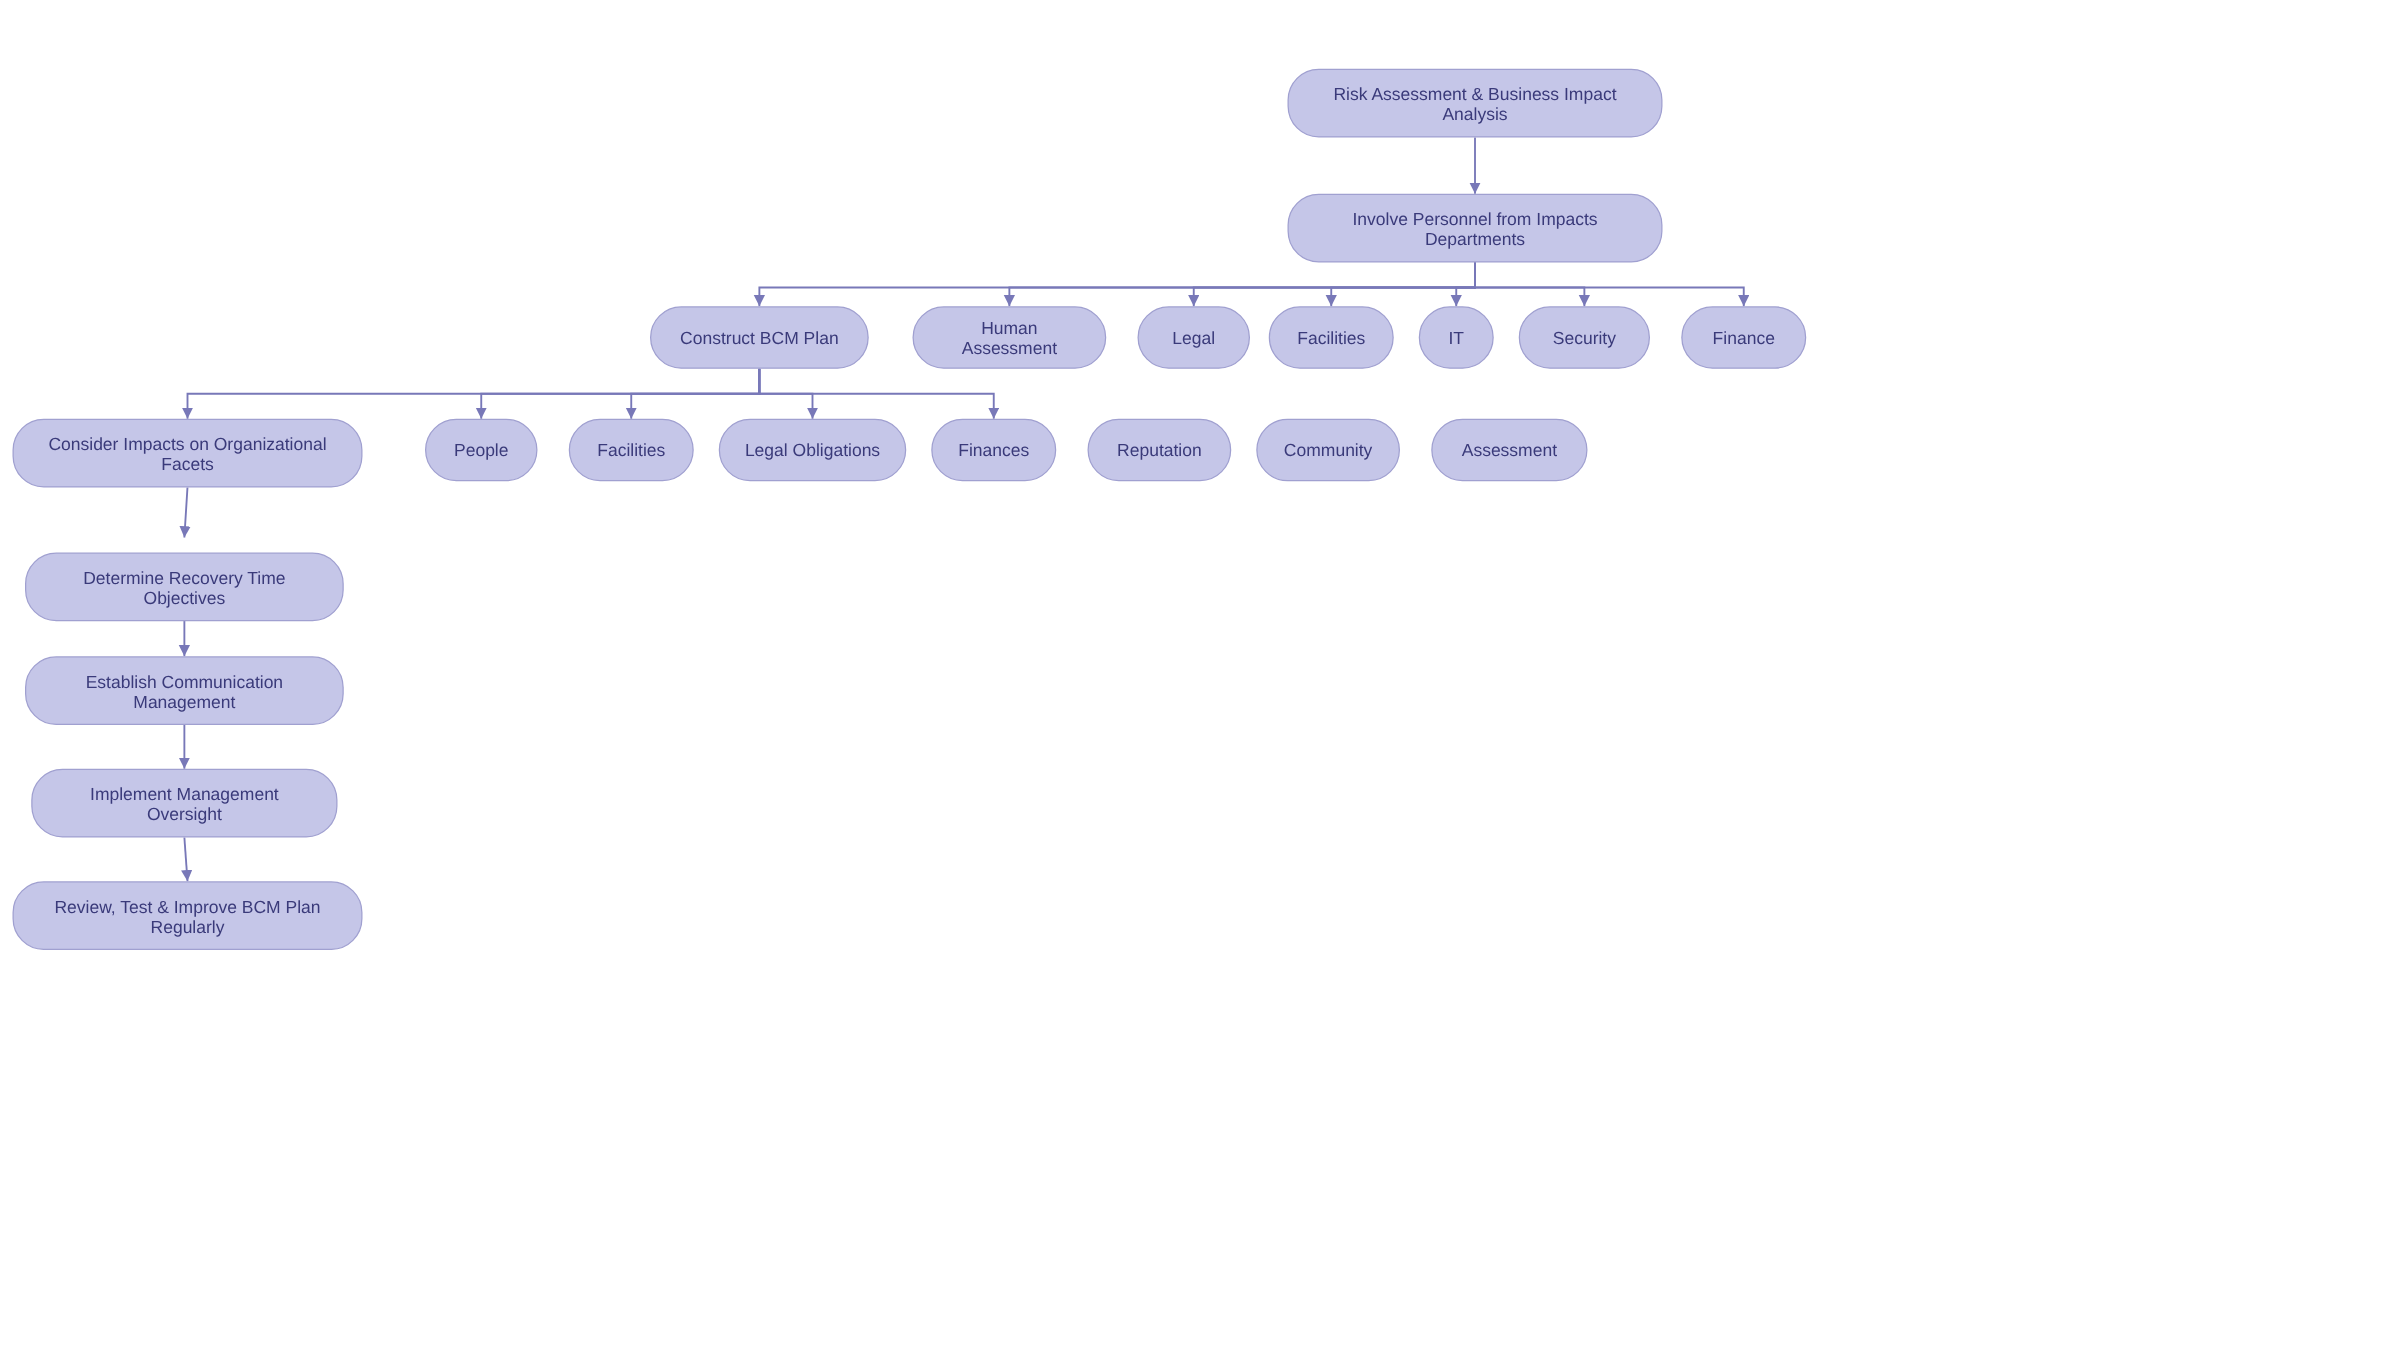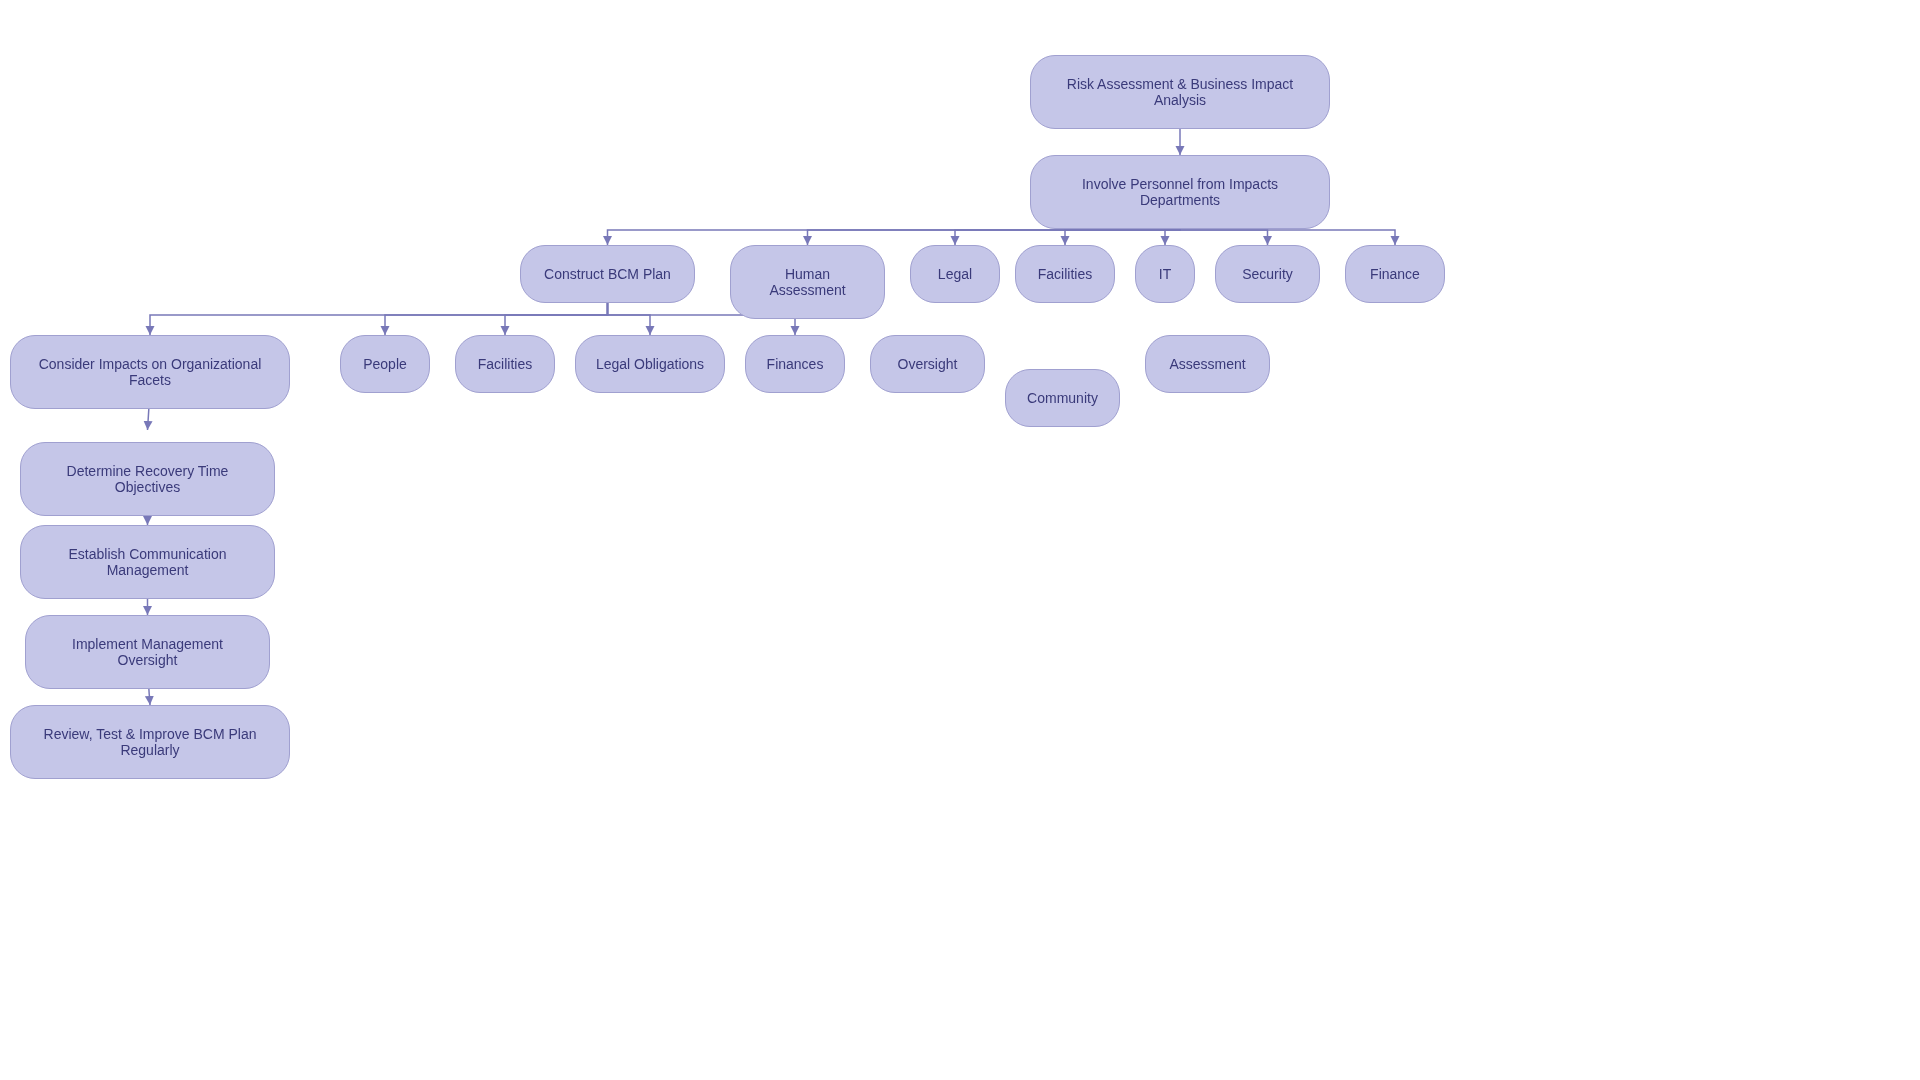--- a/index.html
+++ b/index.html
@@ -28,21 +28,21 @@
       position: absolute;
       background: #c5c6e8;
       border-radius: 25px;
       display: flex;
       align-items: center;
       justify-content: center;
       text-align: center;
       color: #3a3a7a;
       font-size: 14px;
       font-weight: 400;
-      padding: 20px 18px;
+      padding: 8px 18px;
       border: 1.5px solid #a0a0d0;
     }
   </style>
 </head>
 <body>
 
 <div class="diagram-container">
   <svg class="connections" id="connections-svg">
       <defs>
         <marker id="arrowhead" markerWidth="8" markerHeight="8" refX="6" refY="3" orient="auto">
@@ -75,21 +75,21 @@
       <div class="node" style="left: 910px; top: 245px; width: 90px; min-height: 50px;">Legal</div>
       <div class="node" style="left: 1015px; top: 245px; width: 100px; min-height: 50px;">Facilities</div>
       <div class="node" style="left: 1135px; top: 245px; width: 60px; min-height: 50px;">IT</div>
       <div class="node" style="left: 1215px; top: 245px; width: 105px; min-height: 50px;">Security</div>
       <div class="node" style="left: 1345px; top: 245px; width: 100px; min-height: 50px;">Finance</div>
       <div class="node" style="left: 10px; top: 335px; width: 280px; min-height: 55px;">Consider Impacts on Organizational Facets</div>
       <div class="node" style="left: 340px; top: 335px; width: 90px; min-height: 50px;">People</div>
       <div class="node" style="left: 455px; top: 335px; width: 100px; min-height: 50px;">Facilities</div>
       <div class="node" style="left: 575px; top: 335px; width: 150px; min-height: 50px;">Legal Obligations</div>
       <div class="node" style="left: 745px; top: 335px; width: 100px; min-height: 50px;">Finances</div>
-      <div class="node" style="left: 870px; top: 335px; width: 115px; min-height: 50px;">Oversight</div>
-      <div class="node" style="left: 1005px; top: 335px; width: 115px; min-height: 50px; margin-top: 34px;">Community</div>
+      <div class="node" style="left: 870px; top: 335px; width: 115px; min-height: 50px;">Reputation</div>
+      <div class="node" style="left: 1005px; top: 335px; width: 115px; min-height: 50px;">Community</div>
       <div class="node" style="left: 1145px; top: 335px; width: 125px; min-height: 50px;">Assessment</div>
       <div class="node" style="left: 20px; top: 430px; width: 255px; min-height: 55px; margin-top: 12px;">Determine Recovery Time Objectives</div>
       <div class="node" style="left: 20px; top: 525px; width: 255px; min-height: 55px;">Establish Communication Management</div>
       <div class="node" style="left: 25px; top: 615px; width: 245px; min-height: 55px;">Implement Management Oversight</div>
       <div class="node" style="left: 10px; top: 705px; width: 280px; min-height: 55px;">Review, Test &amp; Improve BCM Plan Regularly</div>
     </div>
 </div>
 
 </body></html>

